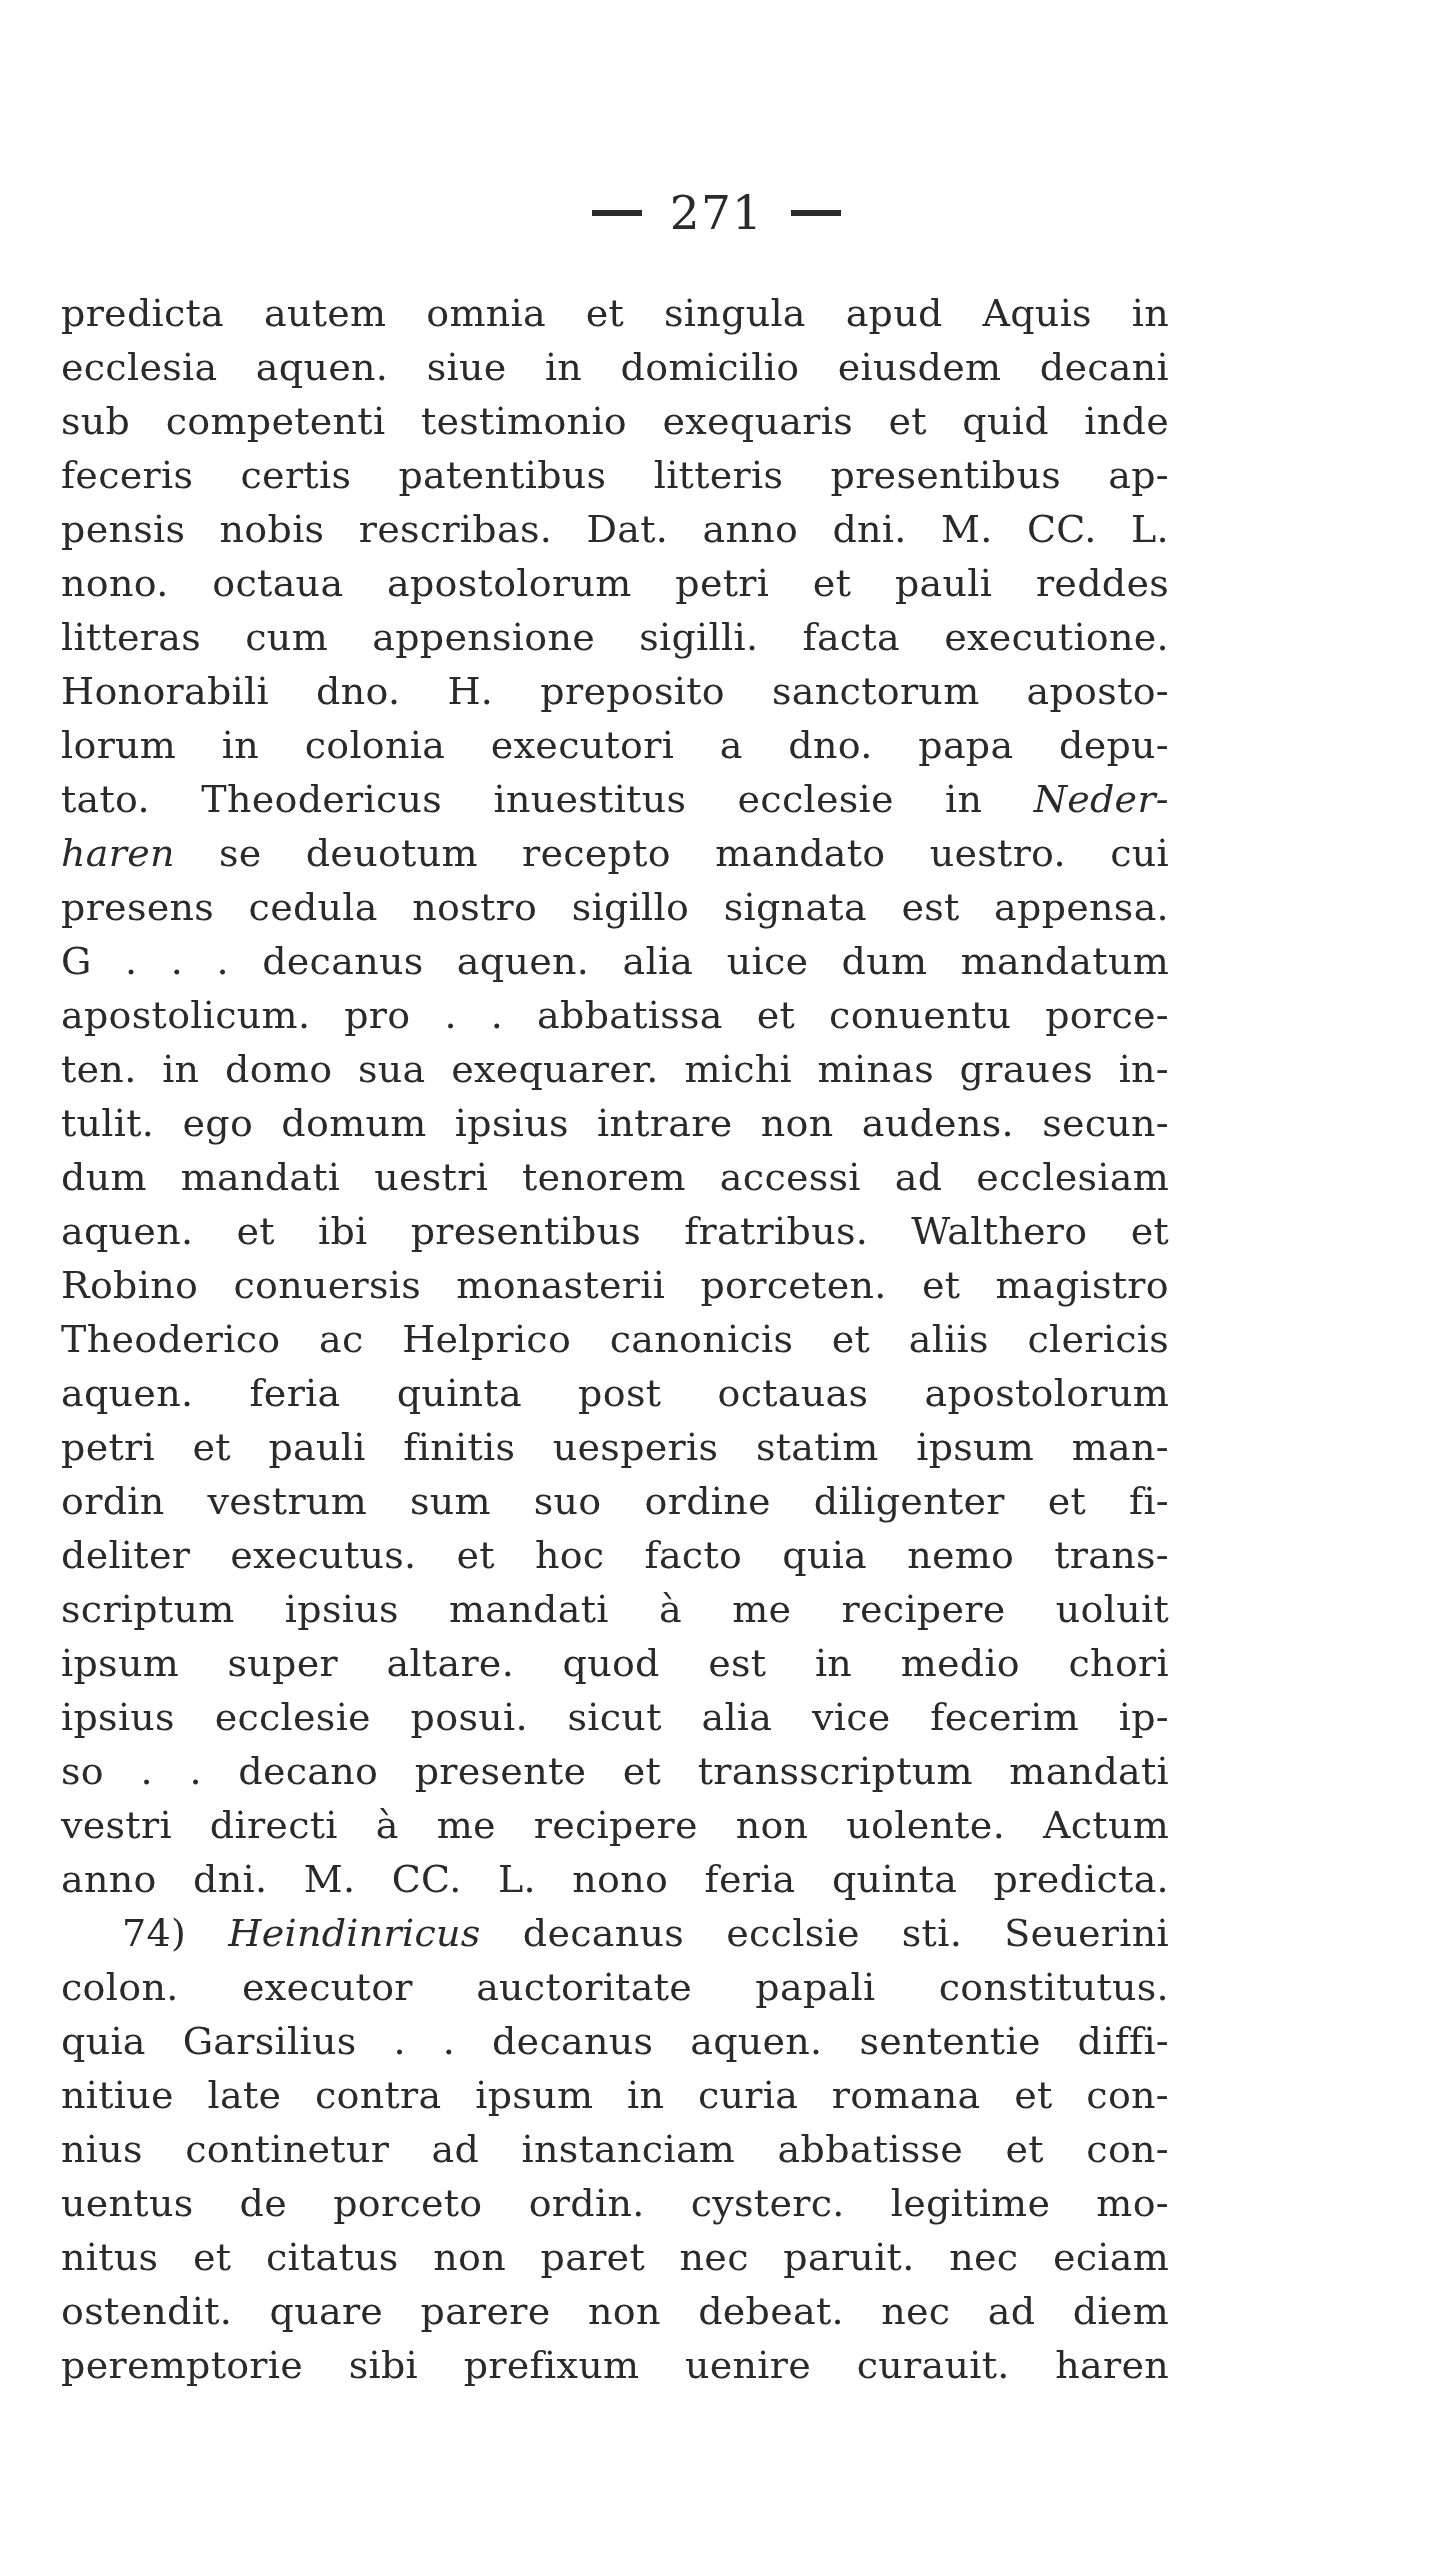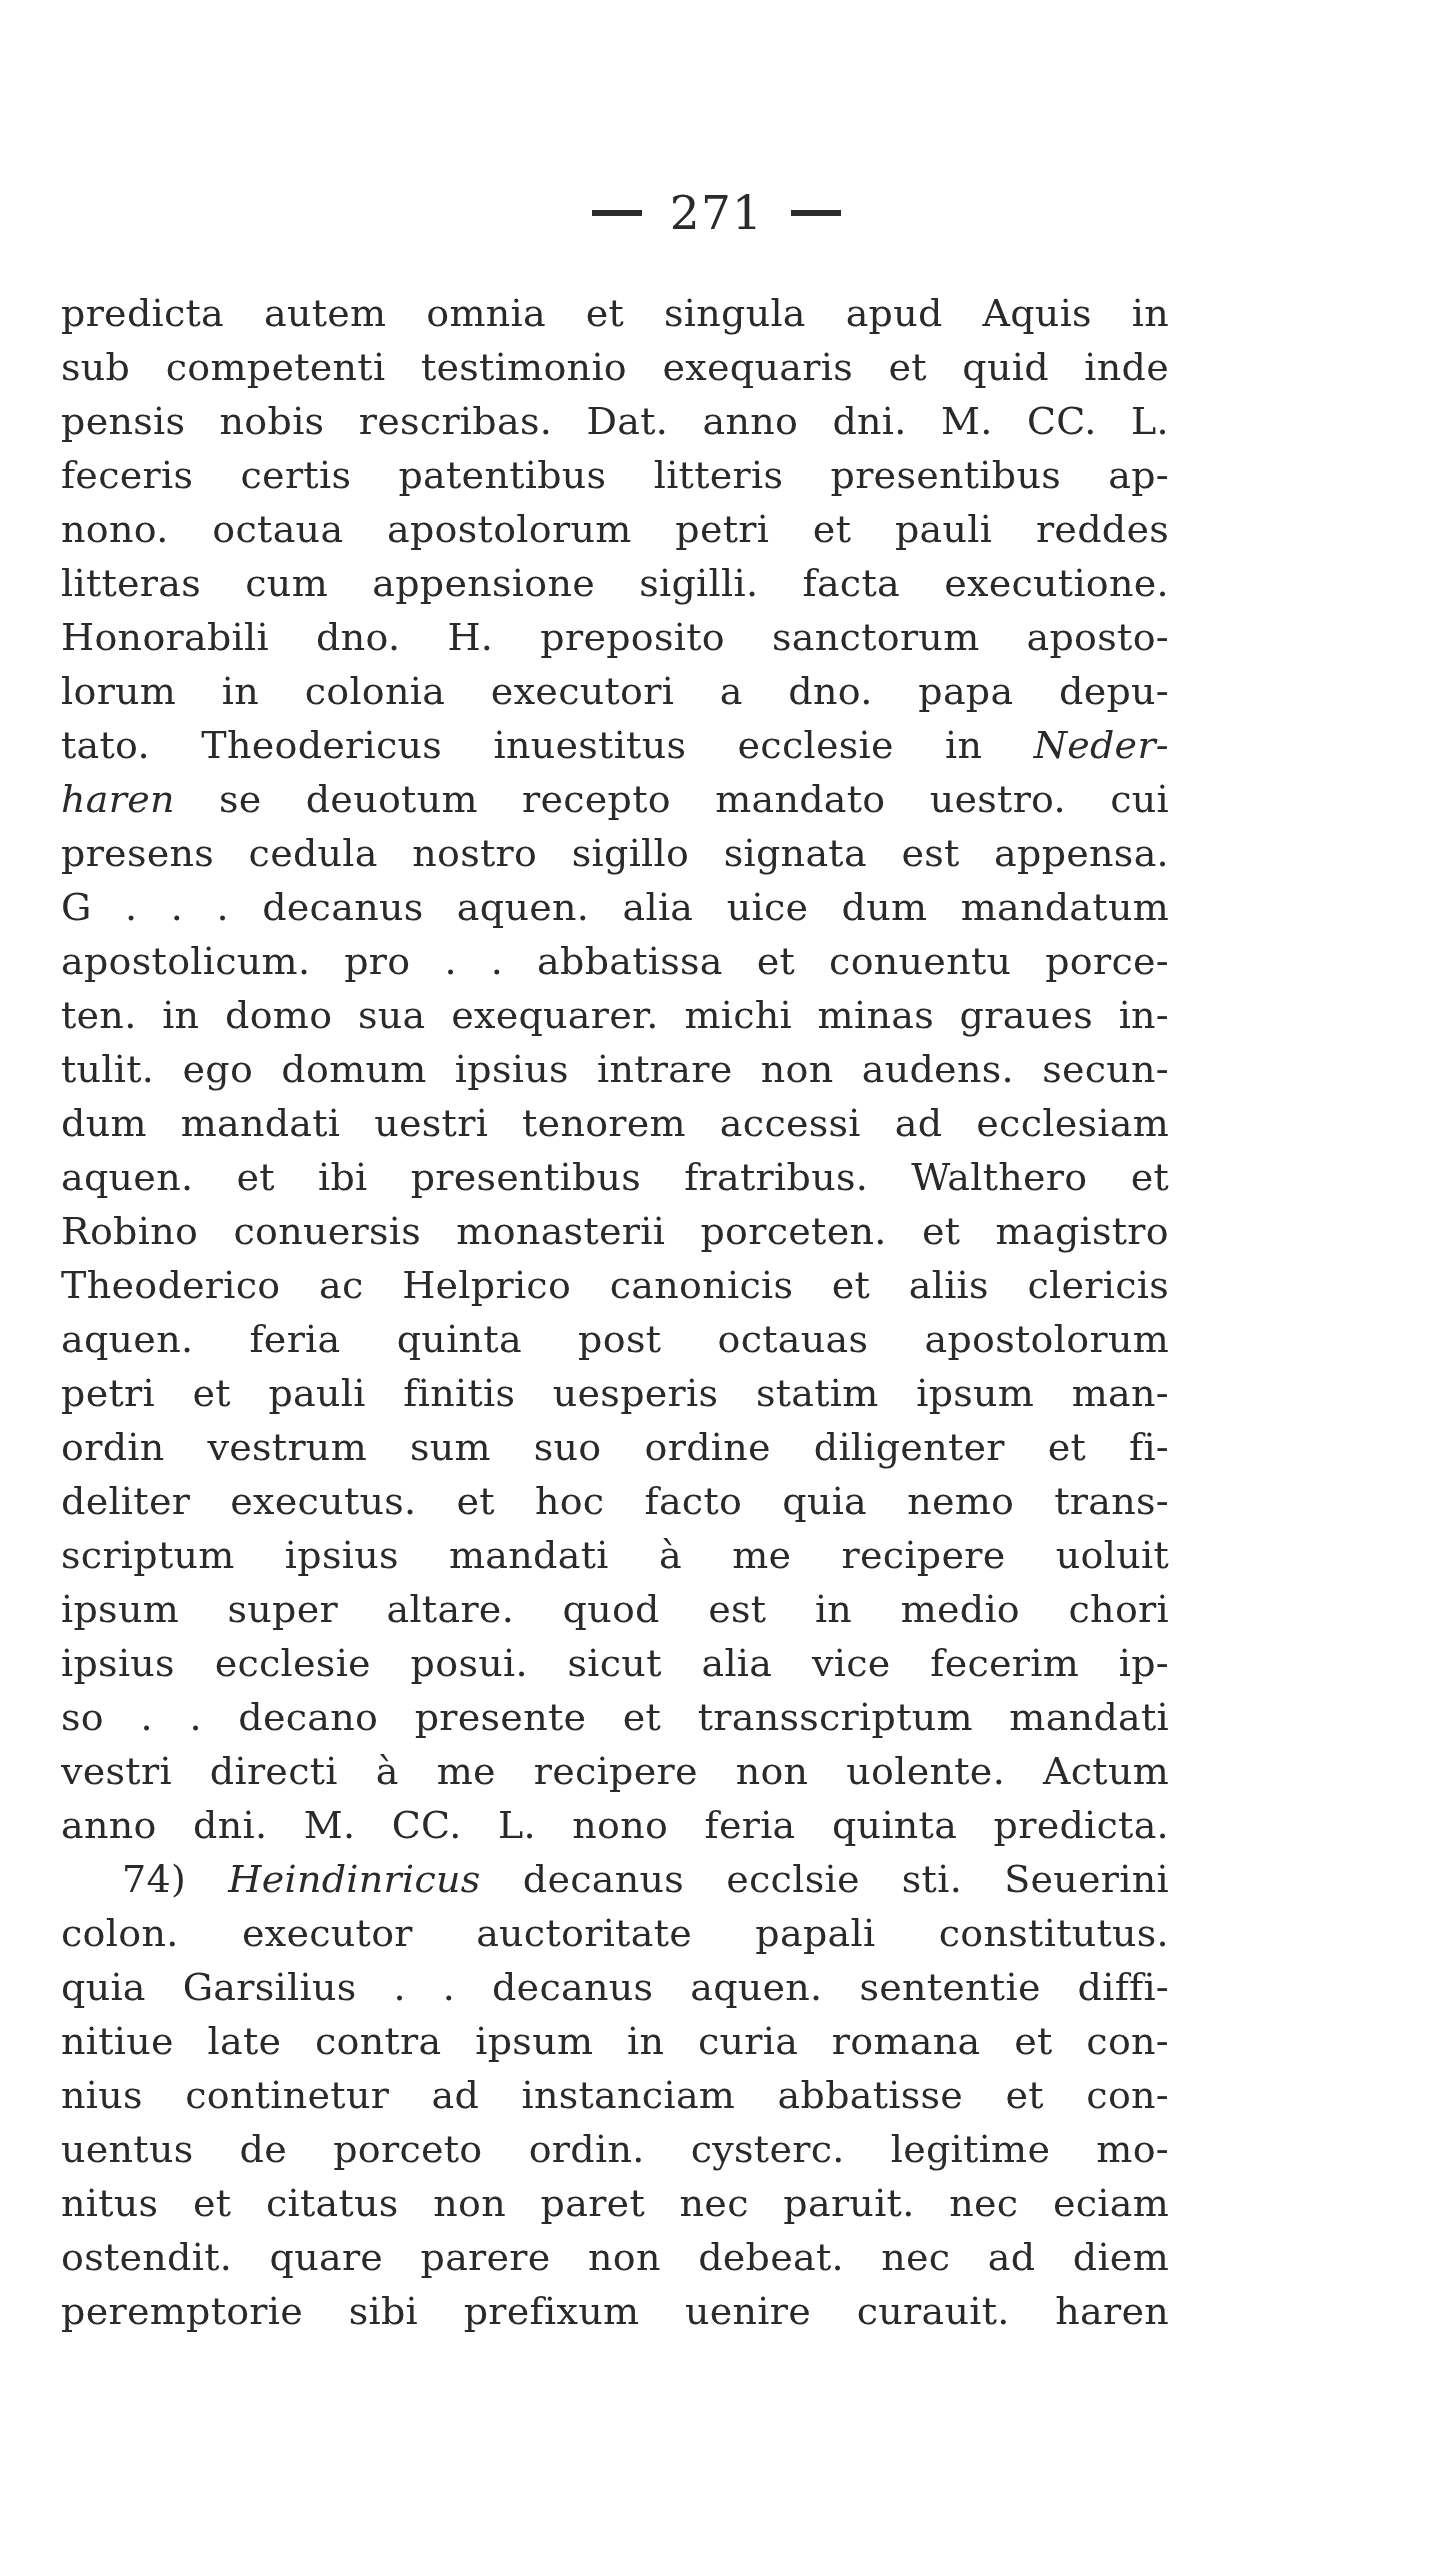--- a/index.html
+++ b/index.html
@@ -67,23 +67,24 @@
   </style>
 </head>
 <body>
 
 <div class="page">
 
   <div class="page-number"><span class="dash"></span><span>271</span><span class="dash"></span></div>
 
   <div class="text-block" id="text-block">
       <div class="line"><span>predicta autem omnia et singula apud Aquis in</span></div>
+      <div class="line"><span>ecclesia aquen. siue in domicilio eiusdem decani</span></div>
       <div class="line"><span>sub competenti testimonio exequaris et quid inde</span></div>
+      <div class="line"><span>feceris certis patentibus litteris presentibus ap-</span></div>
       <div class="line"><span>pensis nobis rescribas. Dat. anno dni. M. CC. L.</span></div>
-      <div class="line"><span>feceris certis patentibus litteris presentibus ap-</span></div>
       <div class="line"><span>nono. octaua apostolorum petri et pauli reddes</span></div>
       <div class="line"><span>litteras cum appensione sigilli. facta executione.</span></div>
       <div class="line"><span>Honorabili dno. H. preposito sanctorum aposto-</span></div>
       <div class="line"><span>lorum in colonia executori a dno. papa depu-</span></div>
       <div class="line"><span>tato. Theodericus inuestitus ecclesie in </span><i>Neder-</i></div>
       <div class="line"><i>haren</i><span> se deuotum recepto mandato uestro. cui</span></div>
       <div class="line"><span>presens cedula nostro sigillo signata est appensa.</span></div>
       <div class="line"><span>G . . . decanus aquen. alia uice dum mandatum</span></div>
       <div class="line"><span>apostolicum. pro . . abbatissa et conuentu porce-</span></div>
       <div class="line"><span>ten. in domo sua exequarer. michi minas graues in-</span></div>

